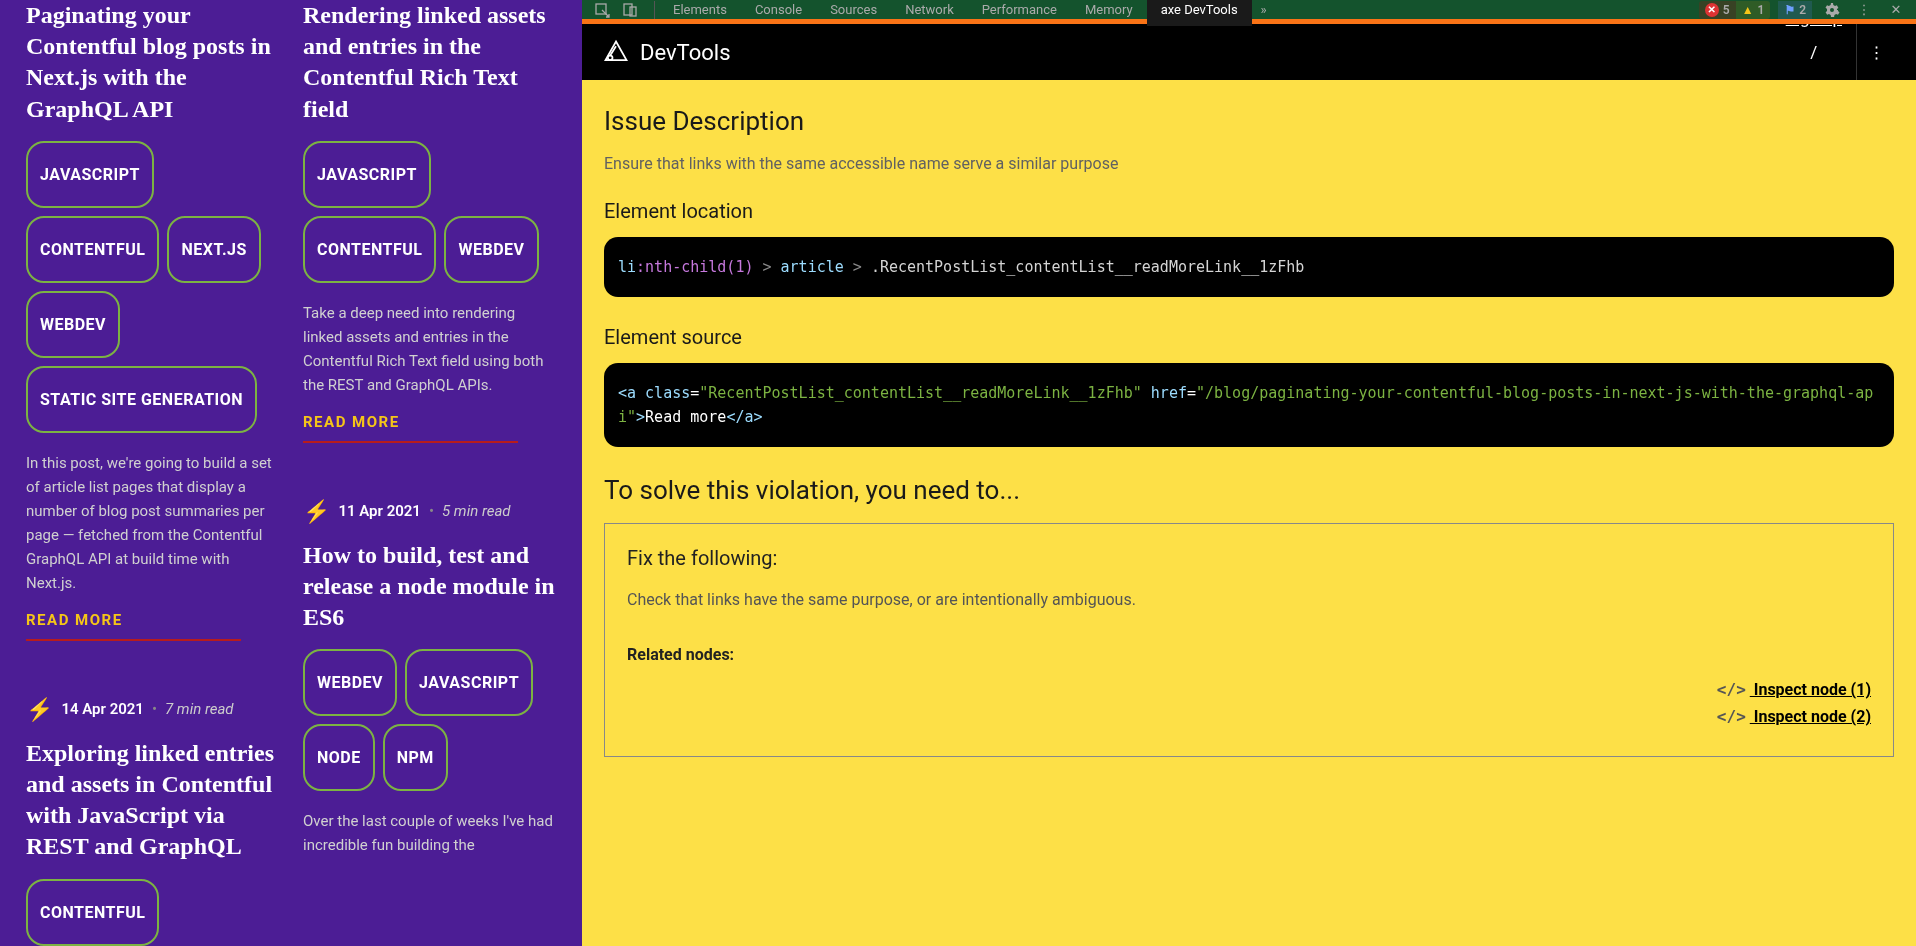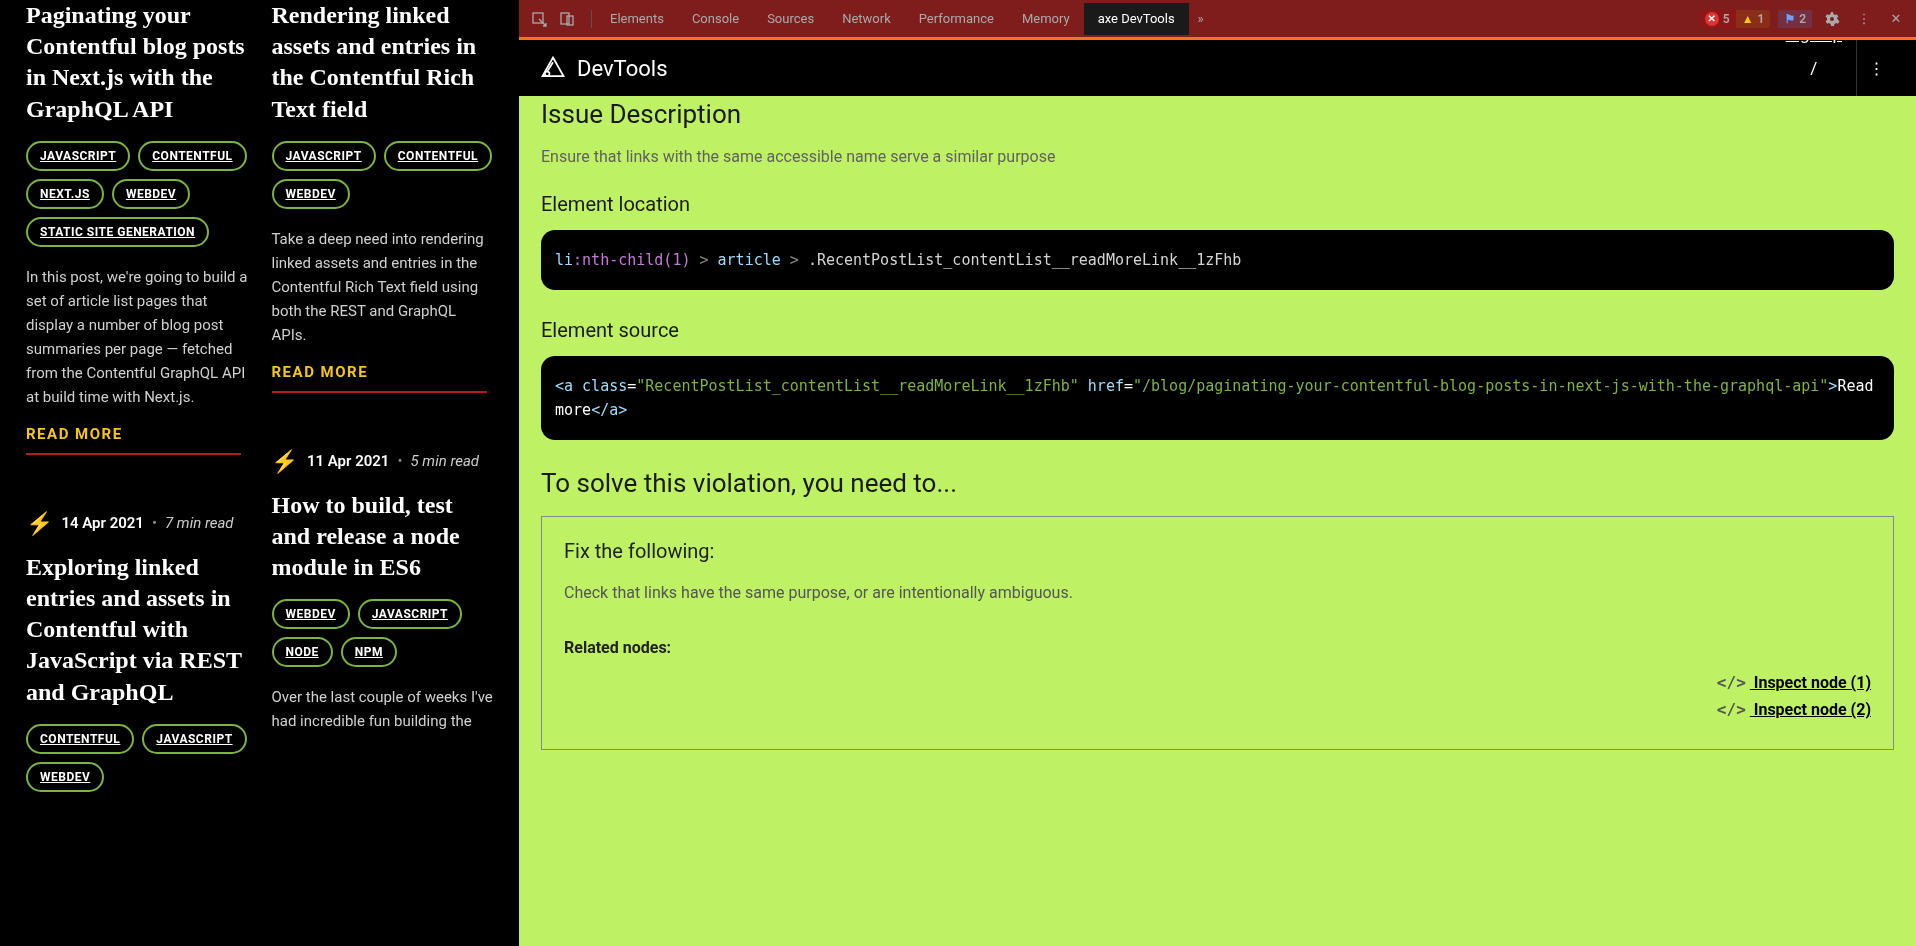--- a/index.html
+++ b/index.html
@@ -1,54 +1,54 @@
 <!DOCTYPE html>
 <html><head>
 <meta charset="utf-8">
 <style>
 * { margin: 0; padding: 0; box-sizing: border-box; }
 body { font-family: -apple-system, BlinkMacSystemFont, "Segoe UI", Roboto, sans-serif; background: #1a1a1a; width: 1916px; height: 946px; overflow: hidden; display: flex; }
-.left-panel { width: 519px; background: #000000; color: #fff; padding: 0 26px; overflow-y: auto; }
+.left-panel { width: 582px; background: #4c1d95; color: #fff; padding: 0 26px; overflow-y: auto; }
 .right-panel { flex: 1; display: flex; flex-direction: column; background: #fff; }
 .posts-grid { display: grid; grid-template-columns: 1fr 1fr; gap: 24px; }
 .post-col { display: flex; flex-direction: column; }
 .post-title { font-family: Georgia, serif; font-size: 24px; font-weight: 600; line-height: 1.3; margin-bottom: 16px; color: #fff; }
 .tags { display: flex; flex-wrap: wrap; gap: 8px; margin-bottom: 18px; }
-.tag { border: 2px solid #7cb342; color: #fff; font-size: 12px; font-weight: 700; padding: 6px 12px; border-radius: 18px; letter-spacing: 0.5px; cursor: pointer; text-decoration: underline; }
+.tag { border: 2px solid #7cb342; color: #fff; font-size: 16px; font-weight: 700; padding: 22px 12px; border-radius: 18px; letter-spacing: 0.5px; cursor: pointer; }
 .post-excerpt { font-size: 15px; line-height: 1.6; color: #d0d0d0; margin-bottom: 16px; }
 .read-more { color: #f5c518; font-size: 15px; font-weight: 700; letter-spacing: 1.5px; border-bottom: 2px solid #b71c1c; padding-bottom: 10px; display: block; width: fit-content; min-width: 215px; cursor: pointer; }
 .post-meta { display: flex; align-items: center; gap: 8px; font-size: 15px; margin-top: 56px; margin-bottom: 16px; }
 .bolt { color: #f5c518; font-size: 22px; }
 .meta-date { color: #fff; font-weight: 600; }
 .meta-dot { color: #888; }
 .meta-read { color: #ccc; font-style: italic; }
 
 
-.devtools-bar { background: #7f1d1d; height: 40px; display: flex; align-items: center; font-size: 13px; color: #aaa; border-bottom: 3px solid #f97316; position: relative; }
+.devtools-bar { background: #14532d; height: 24px; display: flex; align-items: center; font-size: 13px; color: #aaa; border-bottom: 5px solid #f97316; position: relative; }
 .dt-icon-group { display: flex; align-items: center; gap: 4px; padding: 0 8px; }
 .tab { padding: 0 14px; height: 32px; display: flex; align-items: center; cursor: pointer; color: #aaa; }
 .tab.active { background: #1a1a1a; color: #fff; }
 .dt-right { margin-left: auto; display: flex; align-items: center; gap: 8px; padding-right: 8px; }
 .badge-group { display: flex; align-items: center; border-radius: 3px; overflow: hidden; }
 .badge { padding: 2px 6px; font-size: 12px; font-weight: 600; display: flex; align-items: center; gap: 4px; }
 .badge.err { background: rgba(200,0,0,0.2); }
 .badge.warn { background: rgba(200,150,0,0.15); }
 .badge.flag { background: rgba(80,120,220,0.2); }
 .icon-btn { width: 24px; height: 24px; display: flex; align-items: center; justify-content: center; cursor: pointer; color: #aaa; }
 
 
 .axe-header { background: #000; color: #fff; height: 56px; display: flex; align-items: center; padding: 0 20px; }
 .axe-logo { display: flex; align-items: center; gap: 10px; font-size: 22px; font-weight: 400; }
 .axe-header .auth { margin-left: auto; display: flex; align-items: center; gap: 14px; font-size: 17px; flex-direction: column; }
 .axe-header .auth a { color: #fff; text-decoration: underline; cursor: pointer; }
 .axe-header .auth .sep { color: #fff; }
 .axe-menu { width: 40px; height: 56px; display: flex; align-items: center; justify-content: center; border-left: 1px solid #333; cursor: pointer; margin-left: 14px; }
 
 
-.axe-content { flex: 1; background: #bef264; padding: 3px 22px; overflow-y: auto; color: #222; }
+.axe-content { flex: 1; background: #fde047; padding: 26px 22px; overflow-y: auto; color: #222; }
 .axe-h2 { font-size: 26px; font-weight: 400; margin-bottom: 18px; color: #1a1a1a; }
 .axe-p { font-size: 16px; color: #616161; margin-bottom: 26px; }
 .axe-h3 { font-size: 20px; font-weight: 400; margin-bottom: 14px; color: #1a1a1a; }
 .code-block { background: #000; color: #fff; font-family: "Menlo", "Consolas", monospace; font-size: 15px; padding: 18px 14px; border-radius: 14px; margin-bottom: 28px; line-height: 1.6; white-space: pre-wrap; word-break: break-all; }
 .c-tag { color: #9cdcfe; }
 .c-pseudo { color: #c678dd; }
 .c-gt { color: #888; }
 .c-class { color: #d4d4d4; }
 .c-attr { color: #9cdcfe; margin-top: 24px; }
 .c-str { color: #7cb342; }

